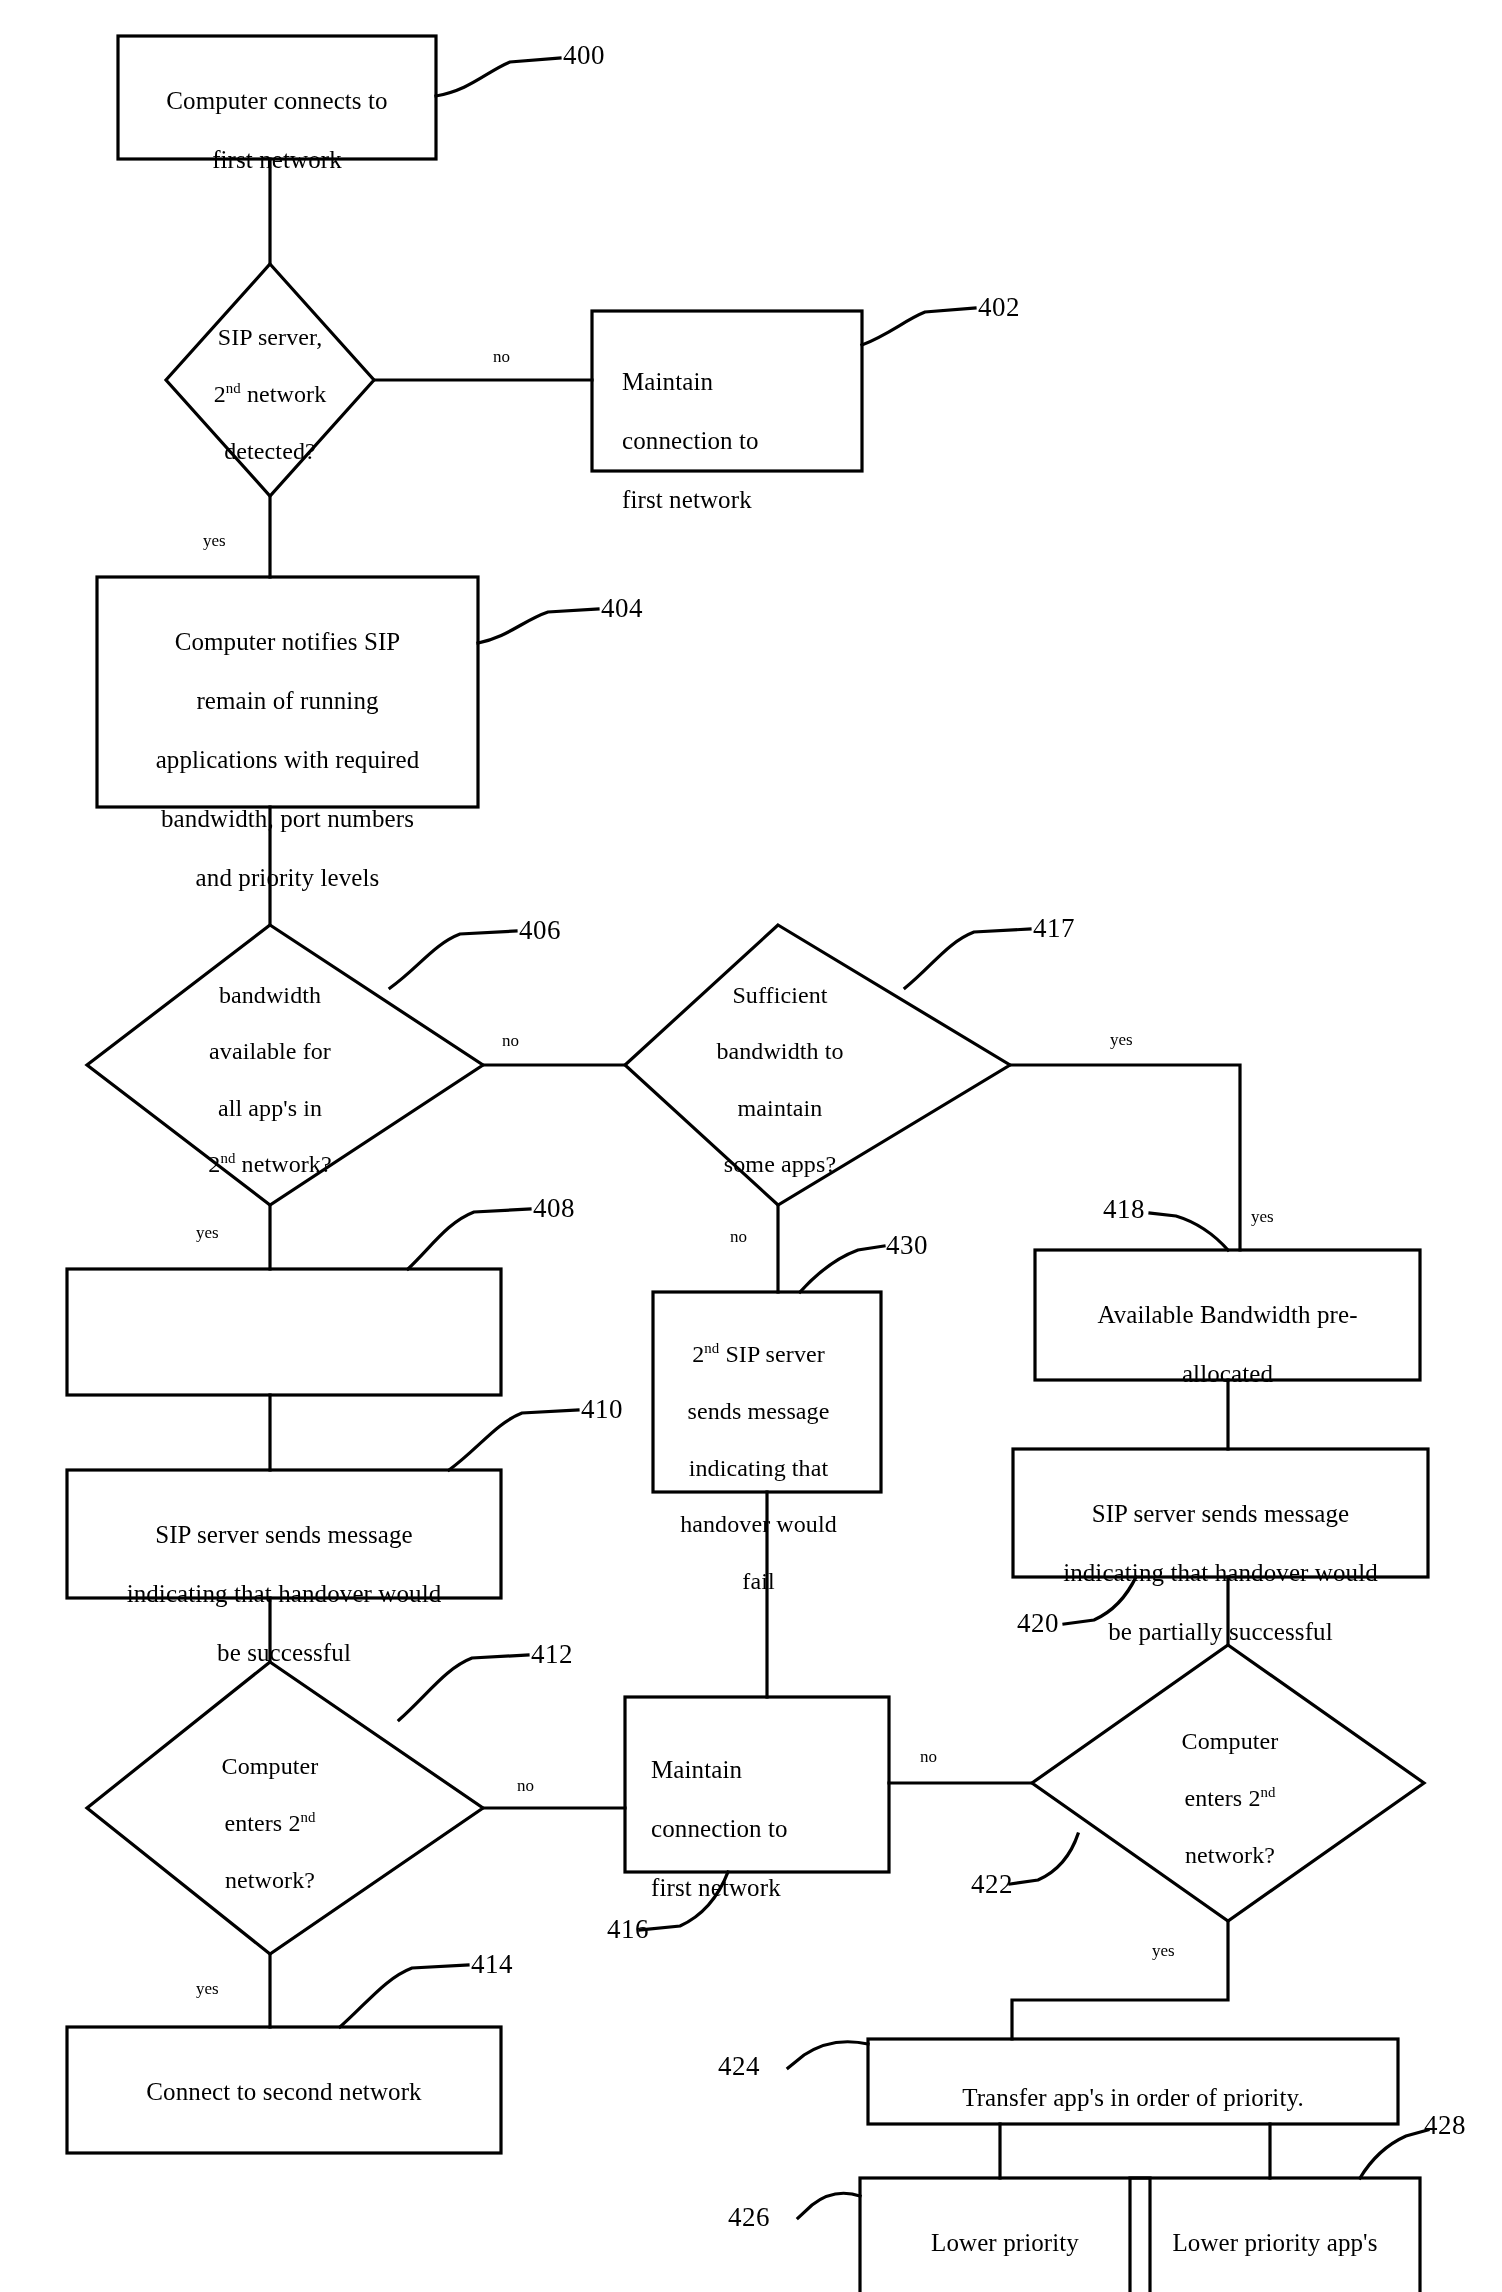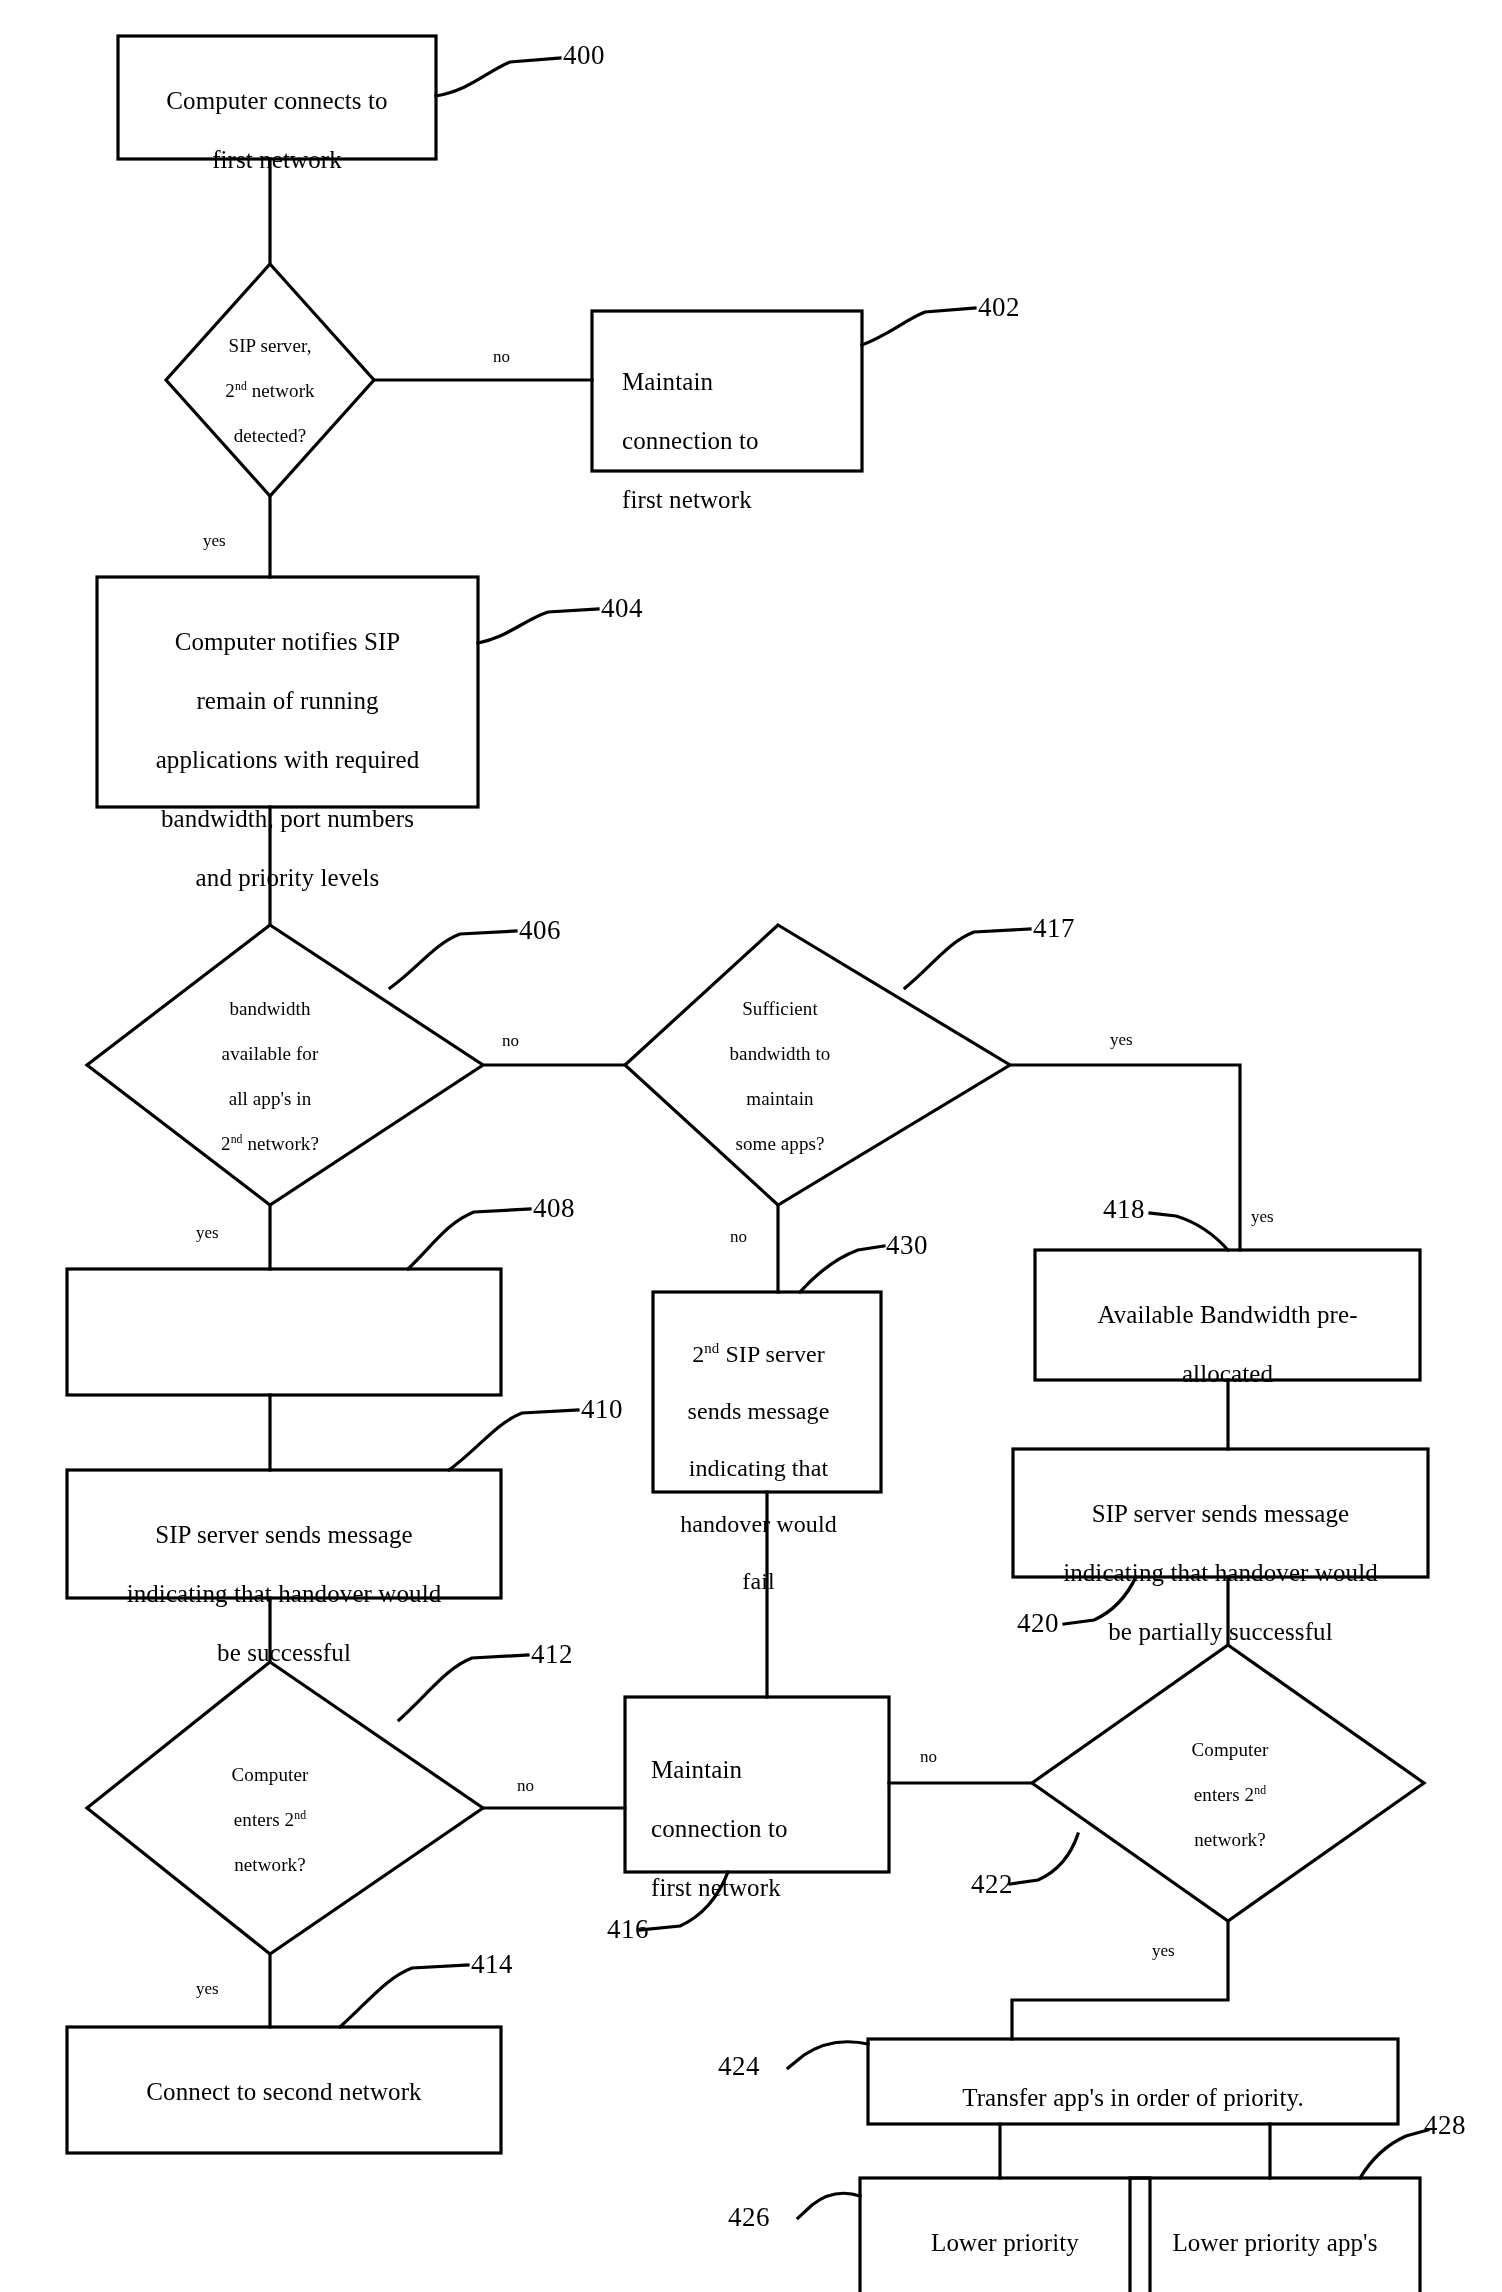--- a/index.html
+++ b/index.html
@@ -35,21 +35,21 @@
     font-size: 25px;
     letter-spacing: 0.1px;
     pointer-events: none;
     white-space: pre-line;
   }
   .process-label {
     align-items: flex-start;
     padding-top: 20px;
   }
   .decision-label {
-    font-size: 19px;
+    font-size: 24px;
   }
   .edge-label {
     position: absolute;
     font-size: 17px;
     line-height: 1;
   }
   .ref-num {
     position: absolute;
     font-size: 27px;
     line-height: 1;

